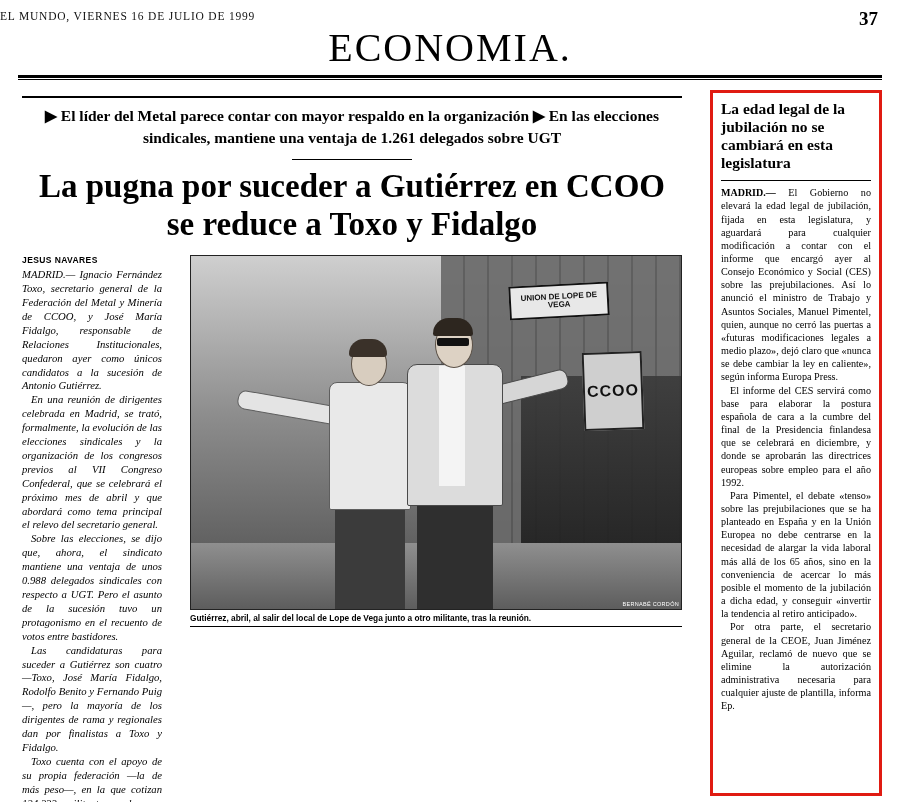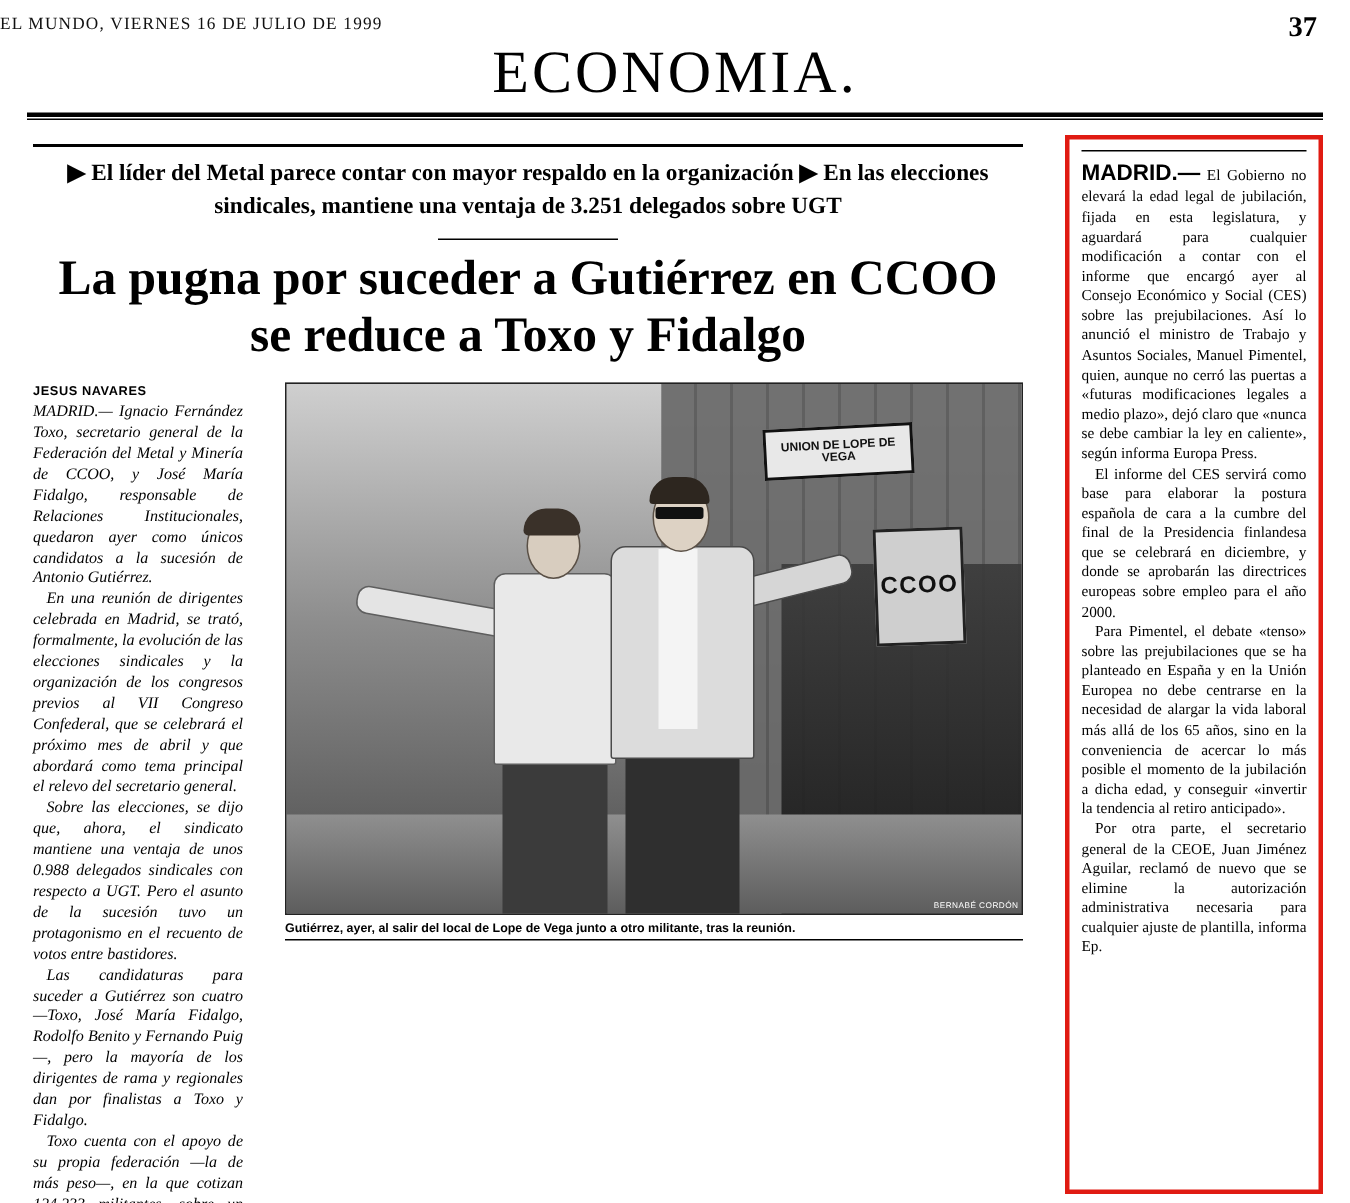--- a/index.html
+++ b/index.html
@@ -319,42 +319,42 @@
     margin: 0;
     font-family: "Liberation Serif", serif;
     font-size: 10.2px;
     line-height: 1.29;
     text-align: justify;
     text-indent: 9px;
     hyphens: auto;
   }
   .side-body p.first { text-indent: 0; }
   .dateline {
-    font-family: Liberation Sans, sans-serif;
-    font-weight: bold;
-    font-size: 15px;
+    font-family: Liberation Serif, serif;
+    font-weight: bold;
+    font-size: 10px;
   }
 </style>
 </head>
 <body>
 
 <div class="masthead">
   <div class="page-number">37</div>
   <div class="masthead-line">EL MUNDO, VIERNES 16 DE JULIO DE 1999</div>
   <div class="section-title">ECONOMIA.</div>
   <div class="rule-thick"></div>
   <div class="rule-thin"></div>
 </div>
 
 <div class="page">
 
   <div class="main-article">
     <div class="main-top-rule"></div>
 
-    <div class="kicker">▶ El líder del Metal parece contar con mayor respaldo en la organización ▶ En las elecciones sindicales, mantiene una ventaja de 3.251 delegados sobre UGT</div>
+    <div class="kicker">▶ El líder del Metal parece contar con mayor respaldo en la organización ▶ En las elecciones sindicales, mantiene una ventaja de 1.261 delegados sobre UGT</div>
     <div class="kicker-sep"></div>
 
     <div class="headline">La pugna por suceder a Gutiérrez en CCOO se reduce a Toxo y Fidalgo</div>
 
     <div class="article-body">
 
       <div class="col-text">
         <div class="byline">JESUS NAVARES</div>
         <div class="body-text">
           <p class="first">MADRID.— Ignacio Fernández Toxo, secretario general de la Federación del Metal y Minería de CCOO, y José María Fidalgo, responsable de Relaciones Institucionales, quedaron ayer como únicos candidatos a la sucesión de Antonio Gutiérrez.</p>
@@ -388,30 +388,31 @@
             <div class="legs"></div>
             <div class="jacket"></div>
             <div class="shirt"></div>
             <div class="head"></div>
             <div class="hair"></div>
             <div class="glasses"></div>
           </div>
 
           <div class="photo-credit">BERNABÉ CORDÓN</div>
         </div>
-        <div class="photo-caption">Gutiérrez, ayer, al salir del local de Lope de Vega junto a otro militante, tras la reunión.</div>
+        <div class="photo-caption">Gutiérrez, abril, al salir del local de Lope de Vega junto a otro militante, tras la reunión.</div>
       </div>
 
     </div>
 
   </div>
 
   <div class="side-box">
+    <div class="side-headline">La edad legal de la jubilación no se cambiará en esta legislatura</div>
     <div class="side-rule"></div>
     <div class="side-body">
       <p class="first"><span class="dateline">MADRID.—</span> <span>El Gobierno no elevará la edad legal de jubilación, fijada en esta legislatura, y aguardará para cualquier modificación a contar con el informe que encargó ayer al Consejo Económico y Social (CES) sobre las prejubilaciones. Así lo anunció el ministro de Trabajo y Asuntos Sociales, Manuel Pimentel, quien, aunque no cerró las puertas a «futuras modificaciones legales a medio plazo», dejó claro que «nunca se debe cambiar la ley en caliente», según informa Europa Press.</span></p>
-      <p>El informe del CES servirá como base para elaborar la postura española de cara a la cumbre del final de la Presidencia finlandesa que se celebrará en diciembre, y donde se aprobarán las directrices europeas sobre empleo para el año 2000.</p>
+      <p>El informe del CES servirá como base para elaborar la postura española de cara a la cumbre del final de la Presidencia finlandesa que se celebrará en diciembre, y donde se aprobarán las directrices europeas sobre empleo para el año 1992.</p>
       <p>Para Pimentel, el debate «tenso» sobre las prejubilaciones que se ha planteado en España y en la Unión Europea no debe centrarse en la necesidad de alargar la vida laboral más allá de los 65 años, sino en la conveniencia de acercar lo más posible el momento de la jubilación a dicha edad, y conseguir «invertir la tendencia al retiro anticipado».</p>
       <p>Por otra parte, el secretario general de la CEOE, Juan Jiménez Aguilar, reclamó de nuevo que se elimine la autorización administrativa necesaria para cualquier ajuste de plantilla, informa Ep.</p>
     </div>
   </div>
 
 </div>
 
 </body></html>

